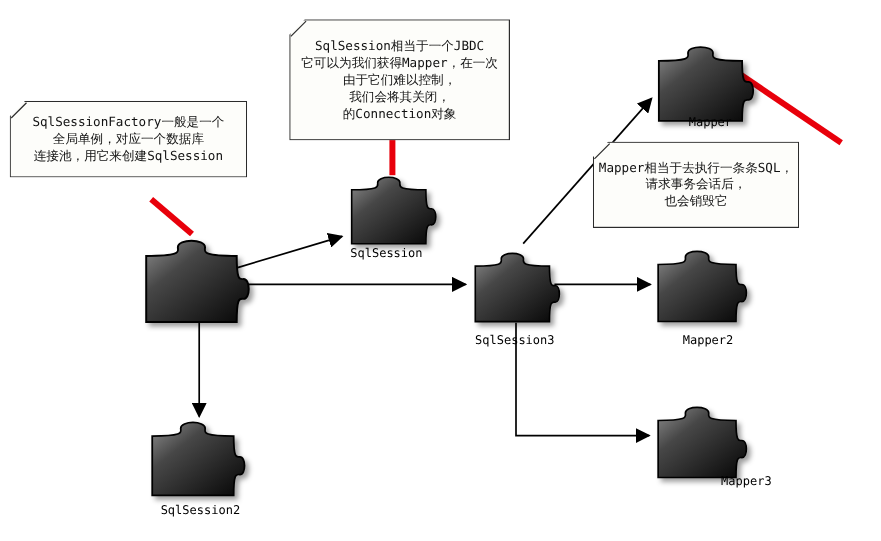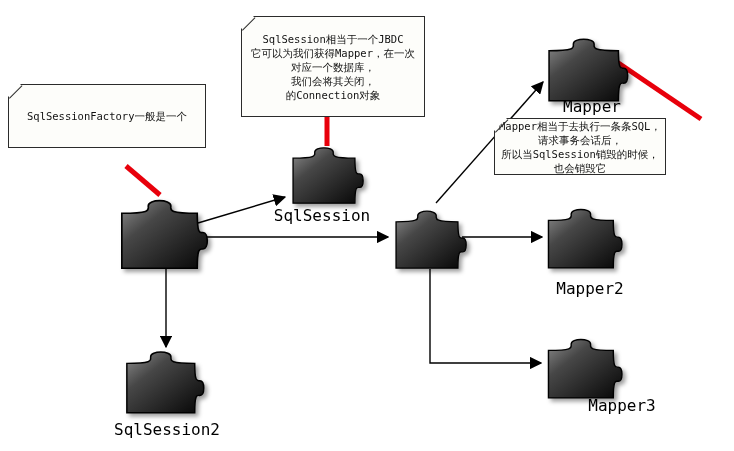--- a/index.html
+++ b/index.html
@@ -2,21 +2,21 @@
 <html><head>
 <meta charset="utf-8">
 <style>
   html,body{margin:0;padding:0;background:#fff;}
   .canvas{
     position:relative;width:734px;height:451px;background:#ffffff;overflow:hidden;
     font-family:"DejaVu Sans Mono","Liberation Mono",monospace;
   }
   svg.piece{position:absolute;filter:drop-shadow(3px 3px 2px rgba(0,0,0,.38));}
   .node-label{
-    position:absolute;font-size:16px;color:#000;text-align:center;
+    position:absolute;font-size:10px;color:#000;text-align:center;
     font-family:"DejaVu Sans Mono","Liberation Mono",monospace;
   }
   .note{
     position:absolute;background:#fdfdfa;border:1px solid #2b2b2b;
     clip-path:polygon(13px 0,100% 0,100% 100%,0 100%,0 13px);
     display:flex;flex-direction:column;justify-content:center;align-items:center;
     font-size:10.5px;line-height:14px;color:#111;text-align:center;
     padding:3px 2px;box-sizing:border-box;
   }
   .note .fold{
@@ -76,39 +76,41 @@
     </svg>
   <svg class="piece" style="left:540px;top:196px" width="86" height="76" viewBox="0 0 122 112" preserveAspectRatio="none">
       <use href="#puzzle-path"></use>
     </svg>
   <svg class="piece" style="left:540px;top:326px" width="86" height="76" viewBox="0 0 122 112" preserveAspectRatio="none">
       <use href="#puzzle-path"></use>
     </svg>
 
   <div class="node-label" style="left:272px;top:206px;width:100px">SqlSession</div>
   <div class="node-label" style="left:112px;top:420px;width:110px">SqlSession2</div>
+  <div class="node-label" style="left:375px;top:279px;width:108px">SqlSession3</div>
   <div class="node-label" style="left:548px;top:97px;width:88px">Mapper</div>
   <div class="node-label" style="left:544px;top:279px;width:92px">Mapper2</div>
   <div class="node-label" style="left:576px;top:396px;width:92px">Mapper3</div>
 
   <div class="note" style="left:8px;top:84px;width:198px;height:64px">
     <i class="fold"></i>
     <div class="note-line">SqlSessionFactory一般是一个</div>
+    <div class="note-line">全局单例，对应一个数据库</div>
+    <div class="note-line">连接池，用它来创建SqlSession</div>
   </div>
 
   <div class="note" style="left:241px;top:16px;width:184px;height:101px">
     <i class="fold"></i>
     <div class="note-line">SqlSession相当于一个JBDC</div>
     <div class="note-line">它可以为我们获得Mapper，在一次</div>
-    <div class="note-line">对应一个数据库，</div>
+    <div class="note-line">由于它们难以控制，</div>
     <div class="note-line">我们会将其关闭，</div>
     <div class="note-line">的Connection对象</div>
   </div>
 
-  <div class="note" style="left:494px;top:118px;width:172px;height:57px">
+  <div class="note" style="left:494px;top:118px;width:172px;height:72px">
     <i class="fold"></i>
     <div class="note-line">Mapper相当于去执行一条条SQL，</div>
     <div class="note-line">请求事务会话后，</div>
-    <div class="note-line">所以当SqlSession销毁的时候，</div>
     <div class="note-line">也会销毁它</div>
   </div>
 
 </div>
 
 </body></html>

